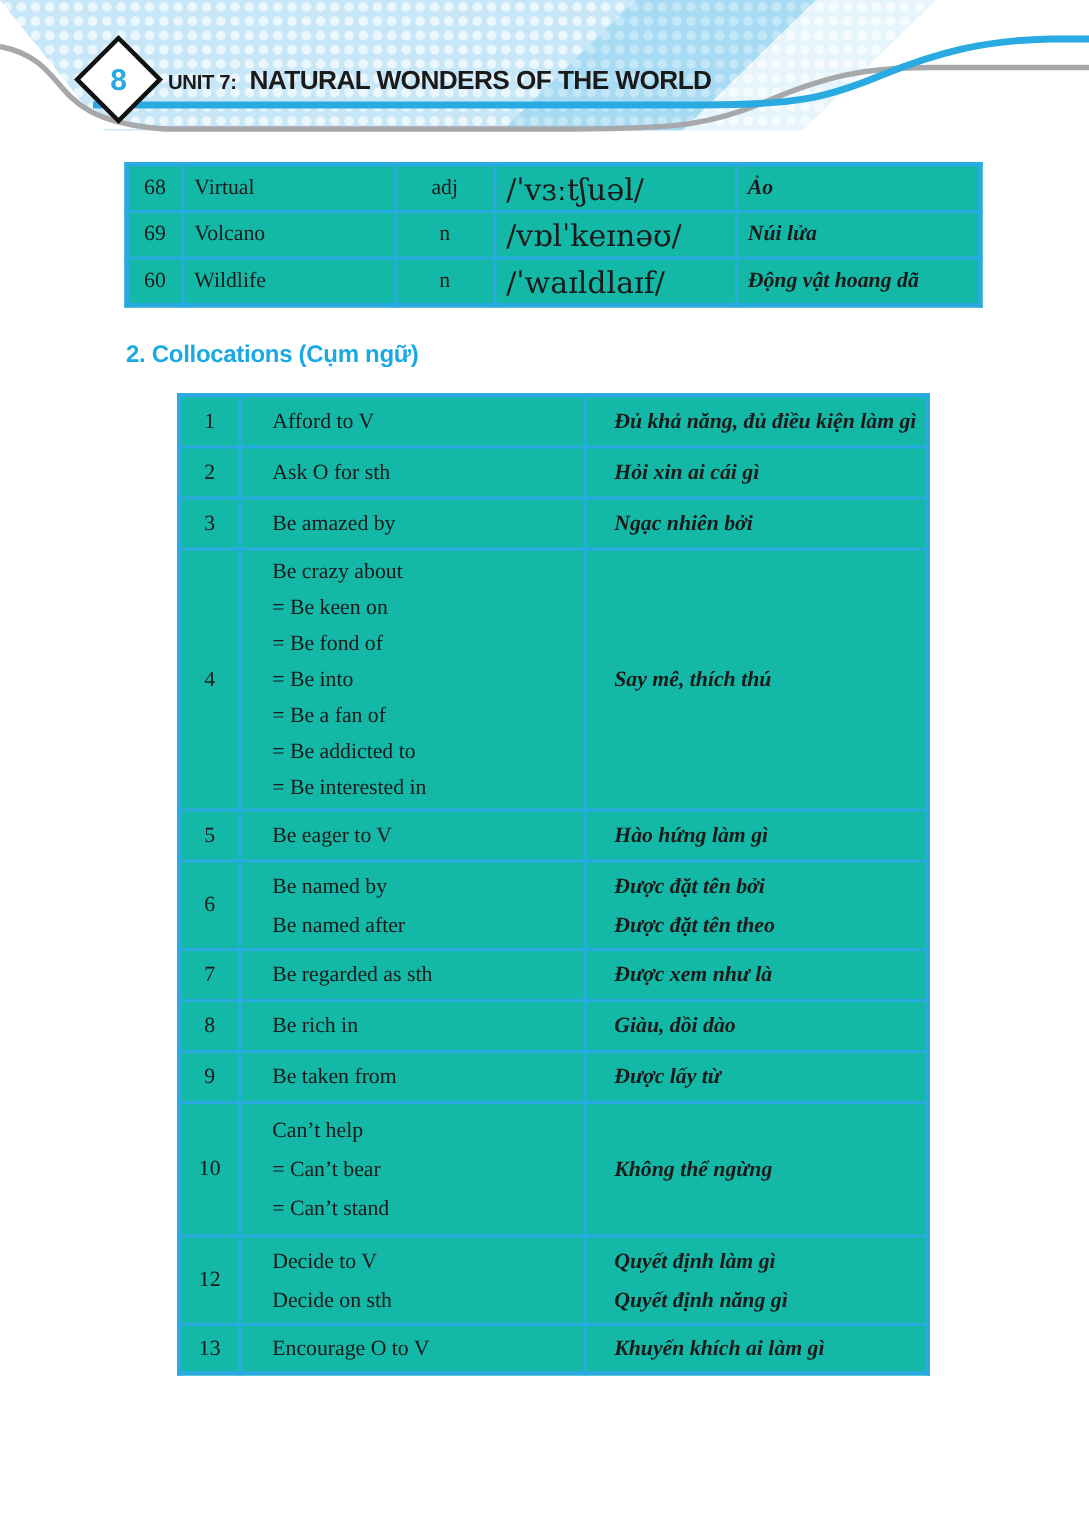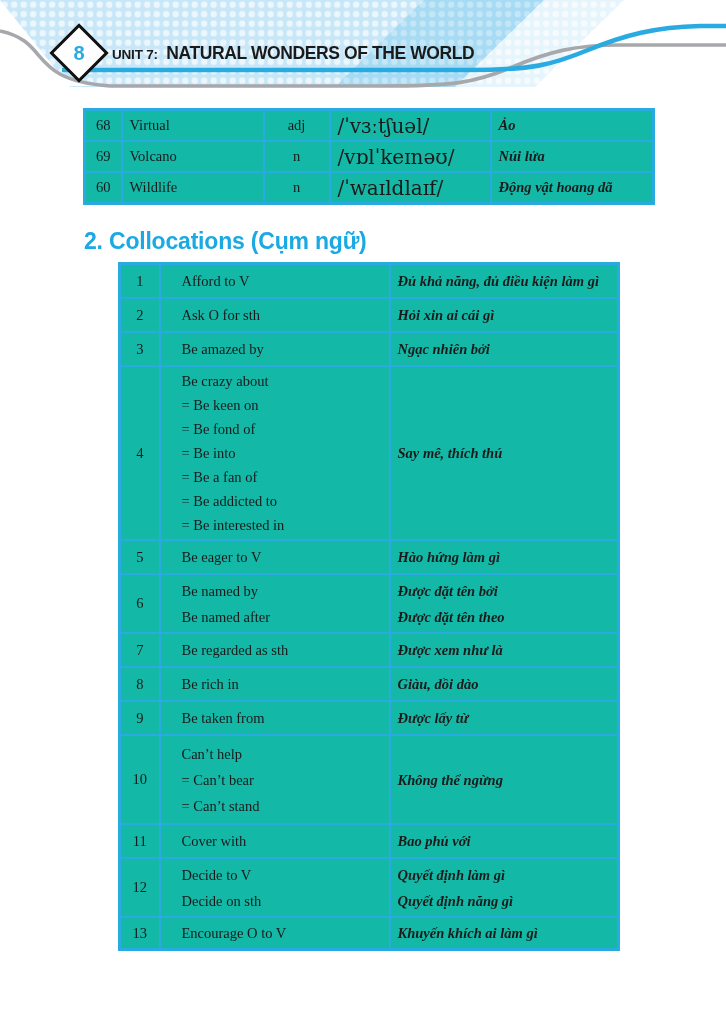--- a/index.html
+++ b/index.html
@@ -15,33 +15,33 @@
   .vocab{position:absolute;left:83px;top:108px;table-layout:fixed;width:569px;
          border:3px solid #29abe2;}
   .vocab td{border:2px solid #29abe2;height:29px;font-size:14.5px;color:#1a1a1a;
             padding:0 0 0 7px;}
   .vocab td.c{text-align:center;padding:0;}
   .vocab td.mean{font-weight:700;font-style:italic;}
   .vocab td.ipa{font-family:"DejaVu Serif","Liberation Serif",serif;font-size:20px;}
 
   
   .sec-h{position:absolute;left:84px;top:228px;font-family:"Liberation Sans",sans-serif;
-         font-weight:700;font-size:23px;color:#1aa9e2;letter-spacing:-0.2px;}
+         font-weight:700;font-size:16px;color:#1aa9e2;letter-spacing:-0.2px;}
 
   
   .colloc{position:absolute;left:118px;top:262px;table-layout:fixed;width:499px;
           border:3px solid #29abe2;}
   .colloc th,.colloc td{border:2px solid #29abe2;font-size:14.5px;color:#1a1a1a;
           vertical-align:middle;}
   .colloc th{background:#d4edf9;font-weight:700;height:30px;text-align:center;
              font-size:15px;padding:0;}
   .colloc td{height:28px;}
   .colloc td.num{text-align:center;padding:0;}
   .colloc td.coll{text-align:left;padding:2px 2px 2px 21px;}
-  .colloc td.mean{text-align:left;padding:2px 2px 2px 7px;font-weight:700;font-style:italic;}
+  .colloc td.mean{text-align:left;padding:2px 2px 2px 19px;font-weight:700;font-style:italic;}
   .colloc td div{line-height:26px;}
   tr.rh168 td{height:168px;}
   tr.rh168 td div{line-height:24px;}
   tr.rh83 td{height:83px;}
   tr.rh53 td{height:53px;}
   tr.rh26 td{height:26px;}
 </style>
 </head>
 <body>
 
@@ -222,29 +222,20 @@
         <td class="coll">
           <div>Can’t help</div>
           <div>= Can’t bear</div>
           <div>= Can’t stand</div>
         </td>
         <td class="mean">
             <div>Không thể ngừng</div>
           </td>
       </tr>
 
-      <tr>
-        <td class="num">11</td>
-        <td class="coll">
-            <div>Cover with</div>
-          </td>
-        <td class="mean">
-            <div>Bao phủ với</div>
-          </td>
-      </tr>
 
       <tr class="rh53">
         <td class="num">12</td>
         <td class="coll">
           <div>Decide to V</div>
           <div>Decide on sth</div>
         </td>
         <td class="mean">
           <div>Quyết định làm gì</div>
           <div>Quyết định năng gì</div>

